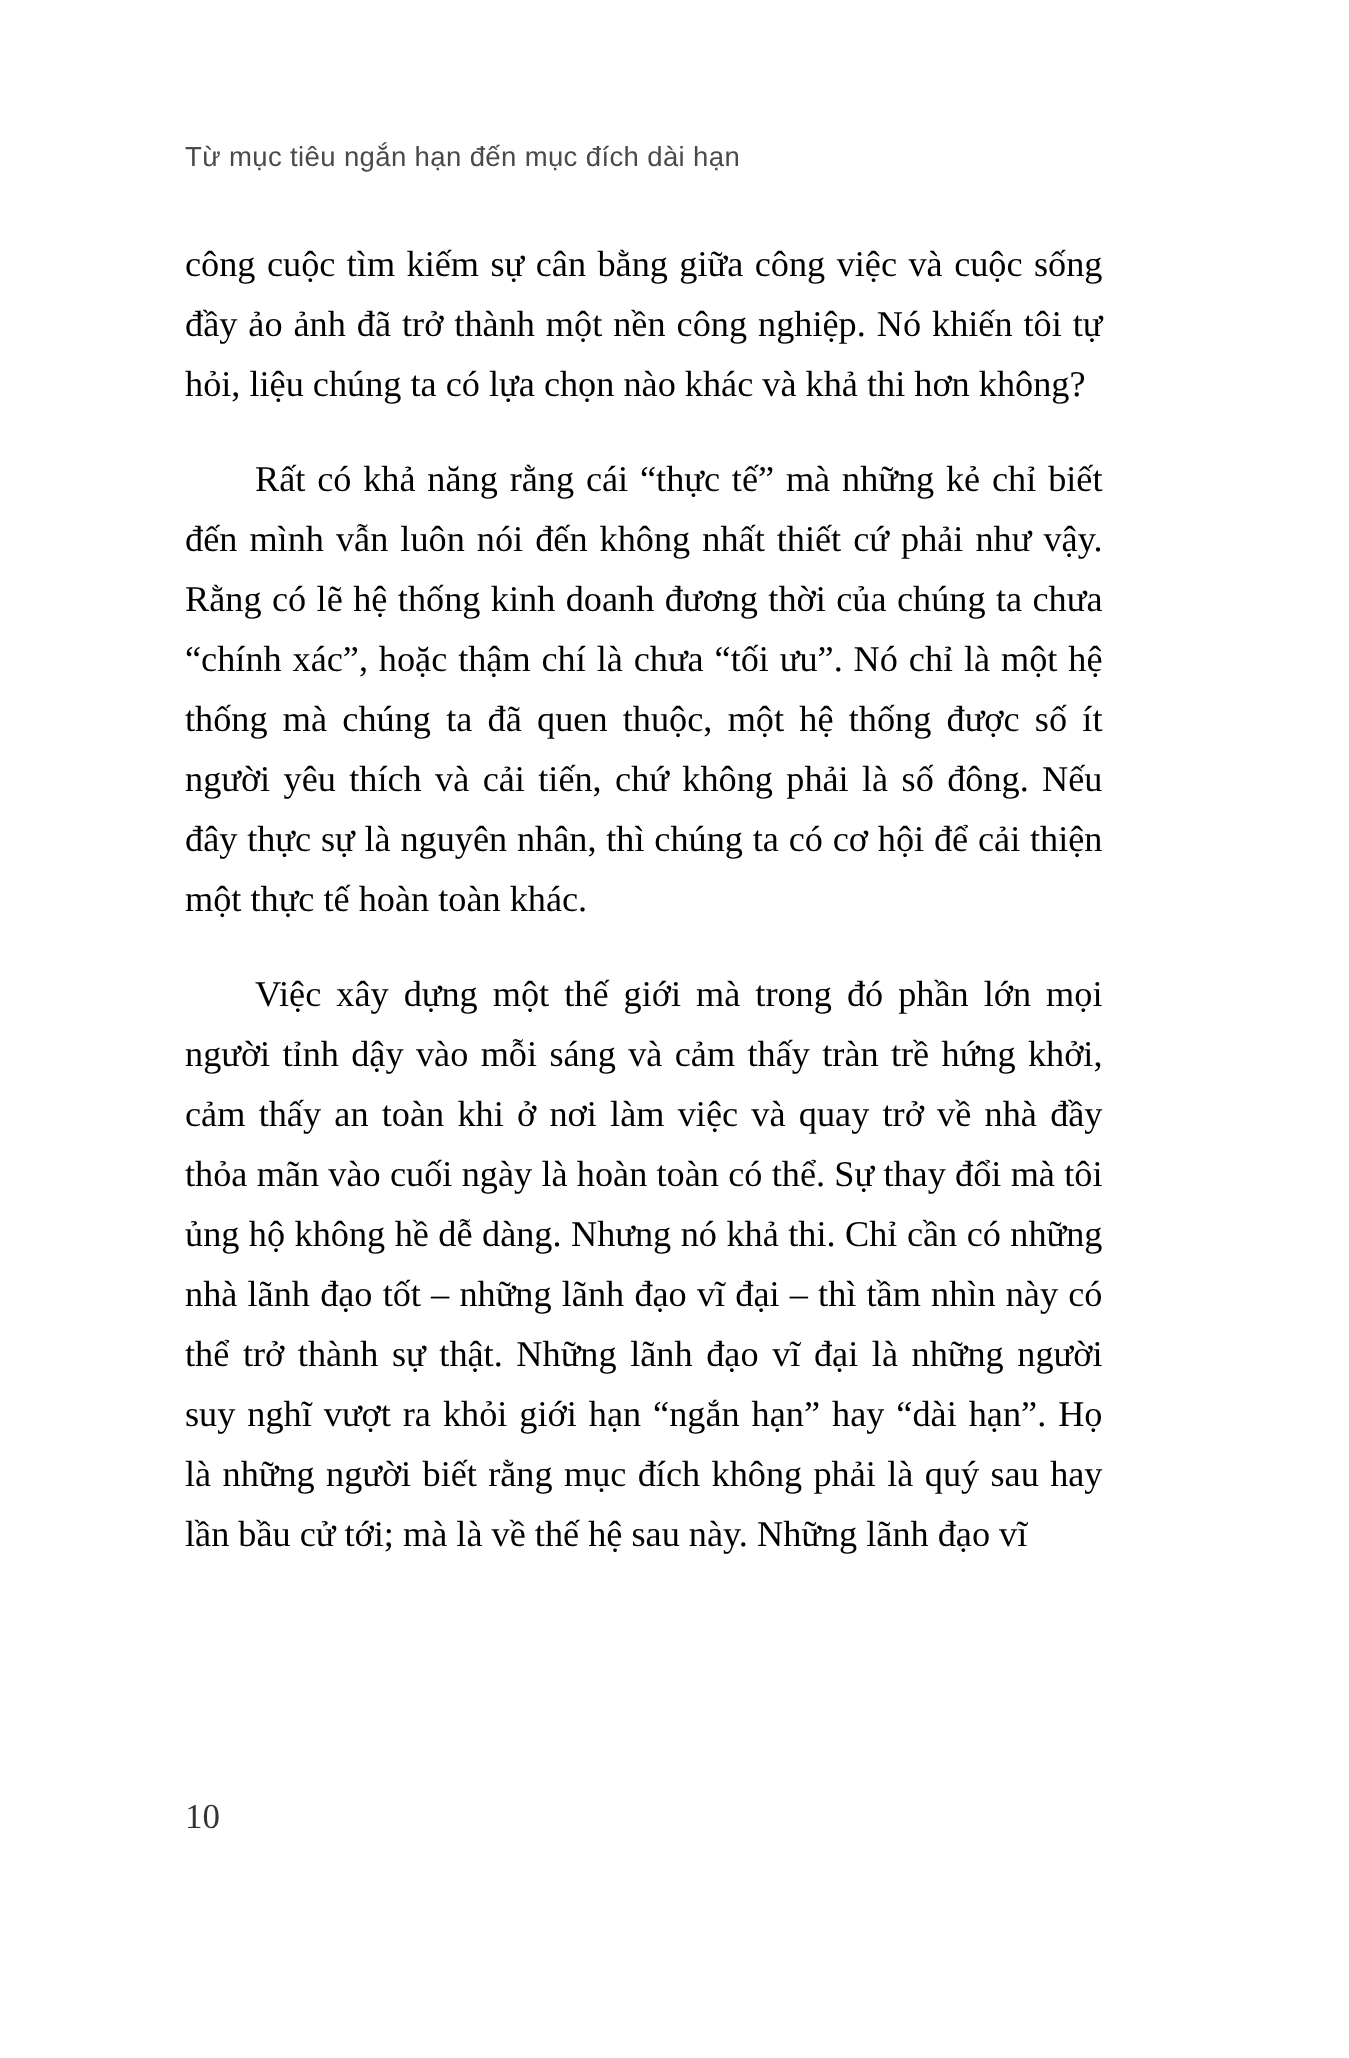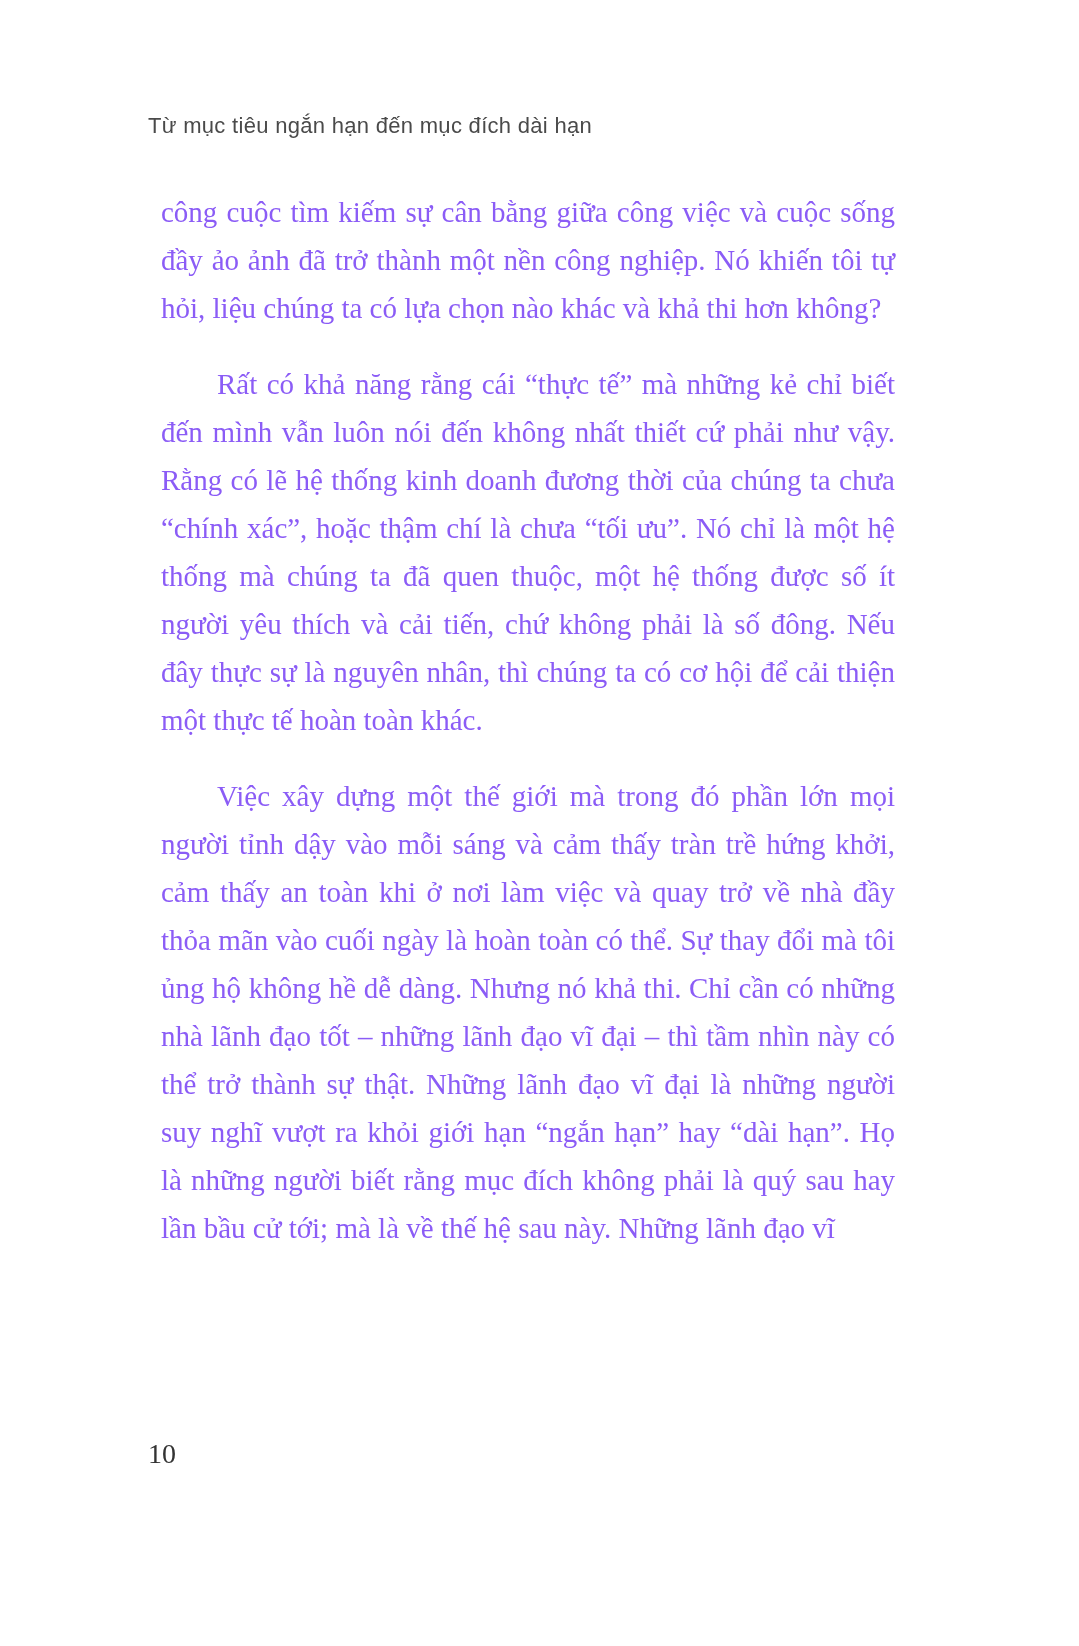--- a/index.html
+++ b/index.html
@@ -22,26 +22,26 @@
     top: 113px;
     width: 760px;
     font-family: "Liberation Sans", sans-serif;
     font-size: 22px;
     font-weight: 400;
     letter-spacing: 0.3px;
     color: #4a4a4a;
   }
   .body-text {
     position: absolute;
-    left: 161px;
+    left: 148px;
     top: 188px;
     width: 734px;
     font-size: 29px;
     line-height: 48px;
-    color: #8b5cf6;
+    color: #000000;
     text-align: justify;
   }
   .para {
     margin: 0 0 28px 0;
     text-indent: 0;
   }
   .para.indent {
     text-indent: 56px;
   }
   .page-number {

